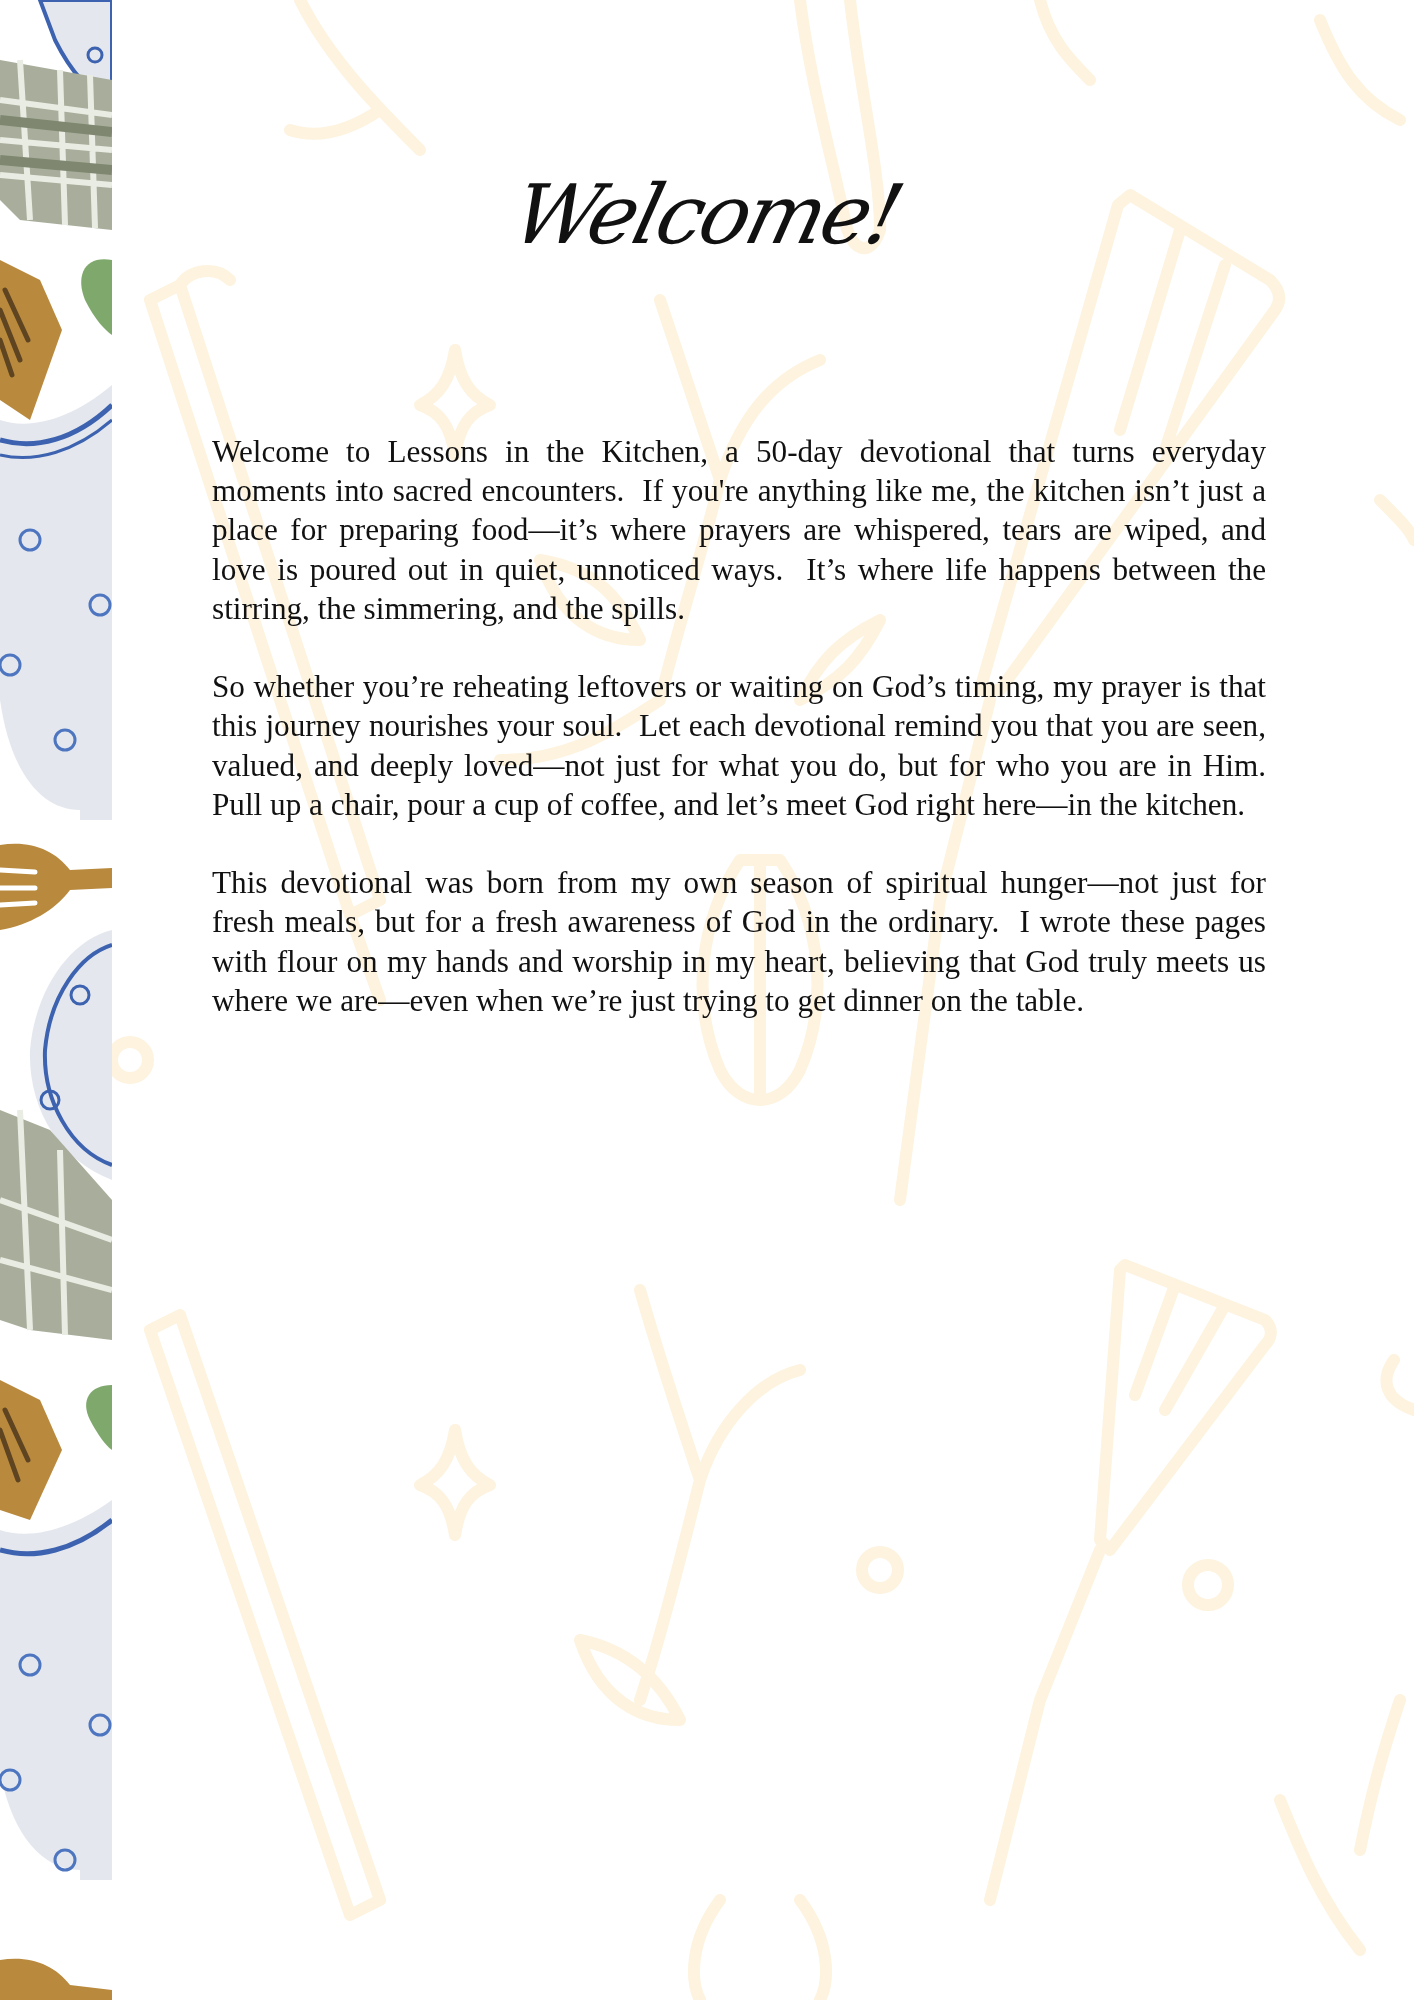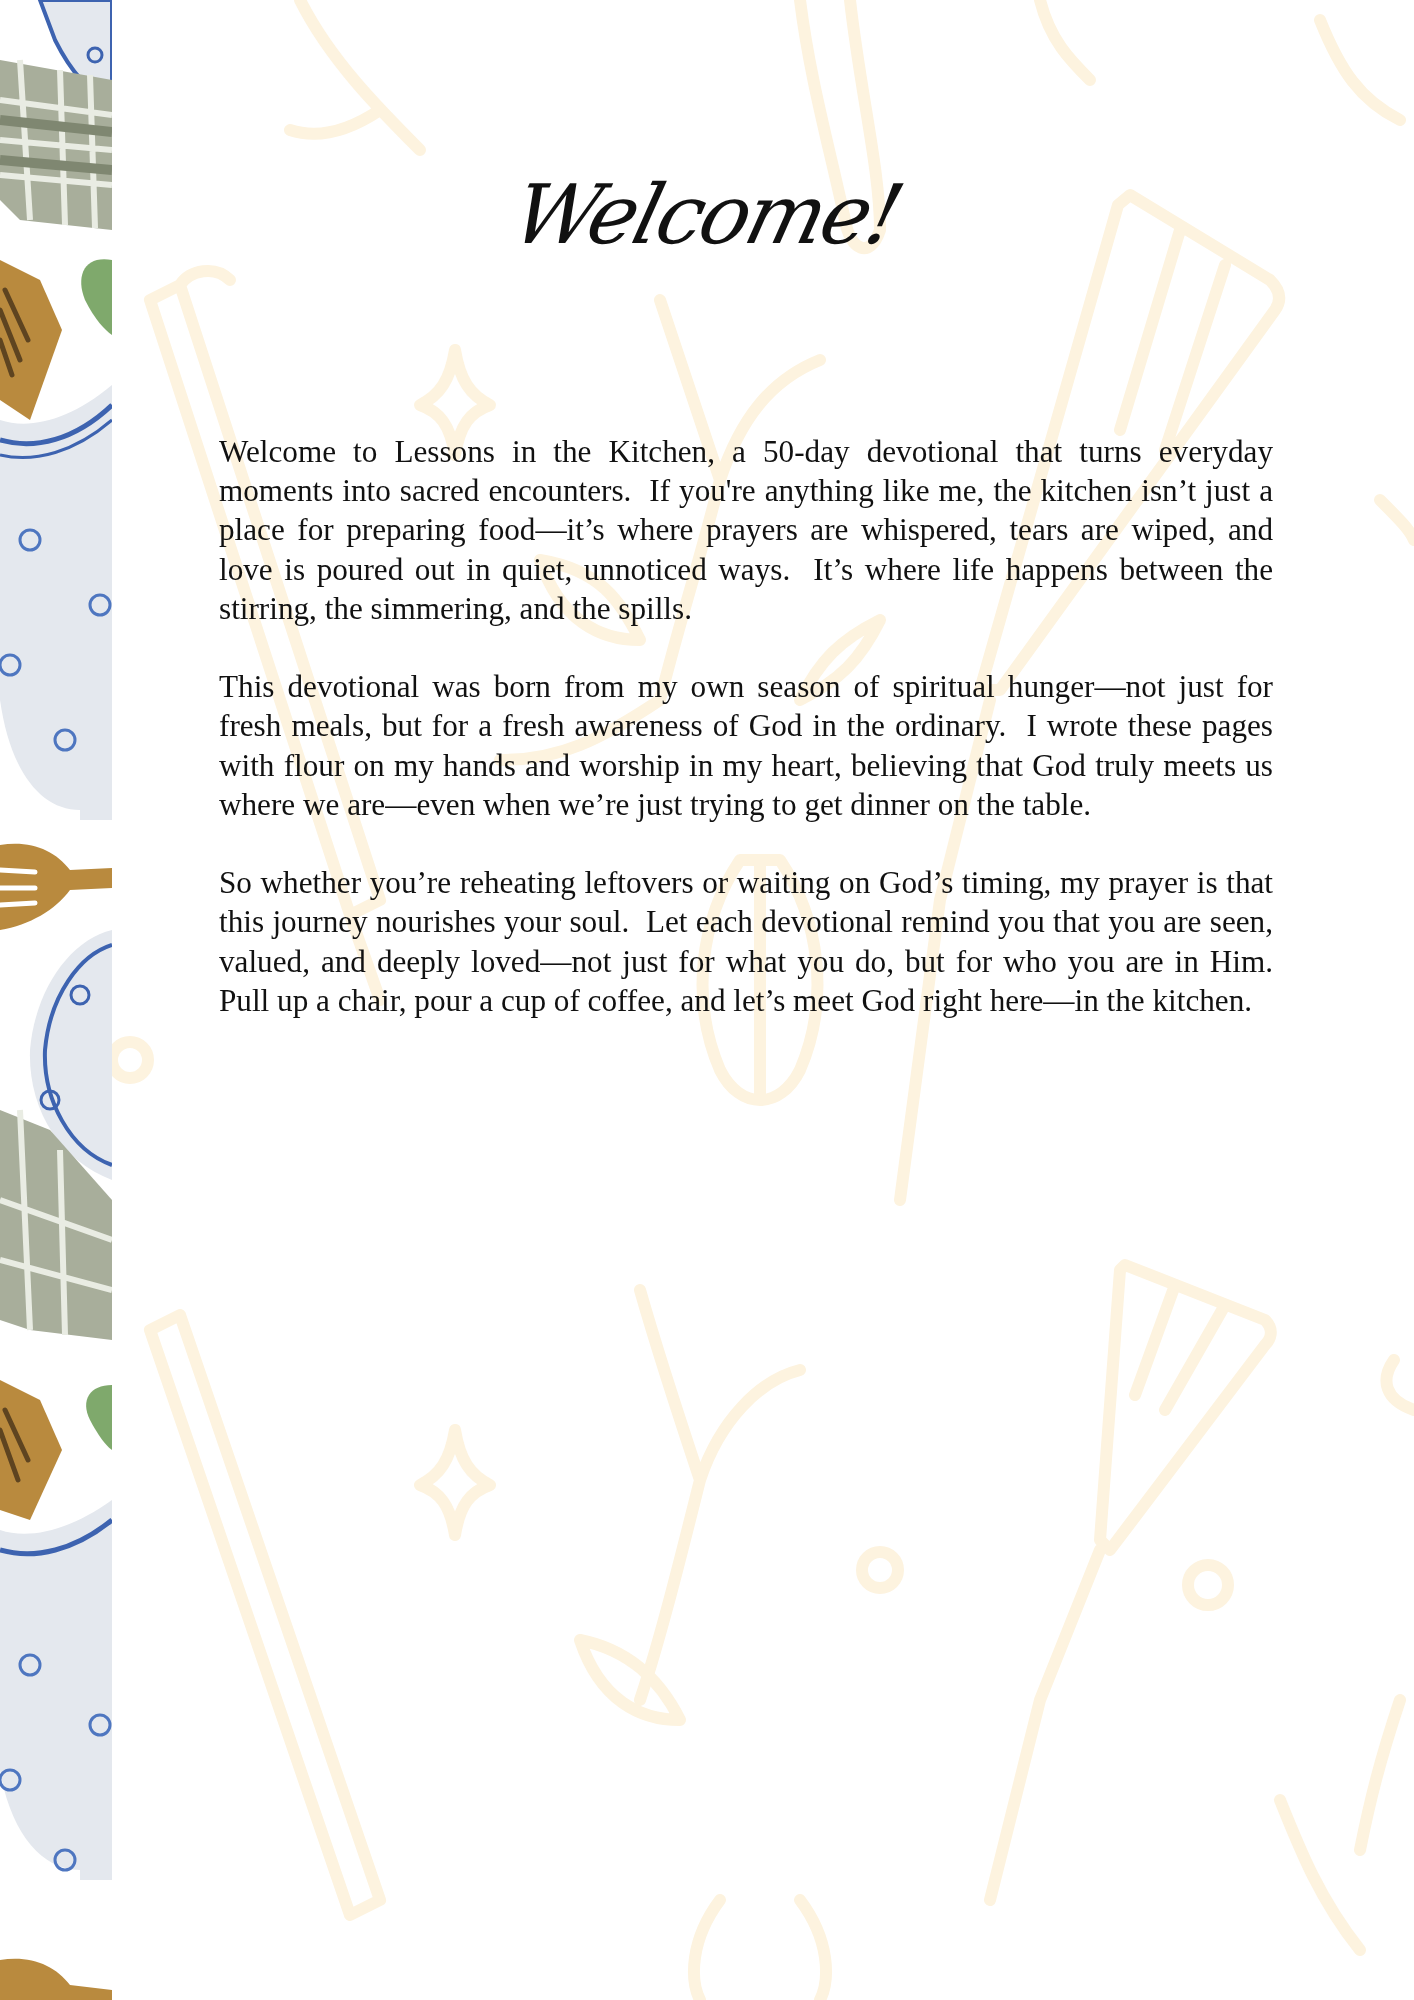--- a/index.html
+++ b/index.html
@@ -13,21 +13,21 @@
     position: absolute; left: 0; top: 0; width: 112px; height: 2000px; z-index: 2;
     overflow: hidden; background: #ffffff;
   }
   .title {
     position: absolute; left: 0; top: 112px; width: 1414px; text-align: center; z-index: 3;
     font-family: "DejaVu Serif", "Liberation Serif", serif; font-style: italic;
     font-size: 82px; color: #111; letter-spacing: -3px; transform: skewX(-14deg);
     font-weight: normal;
   }
   .body-text {
-    position: absolute; left: 219px; top: 432px; width: 1054px; z-index: 3;
+    position: absolute; left: 212px; top: 432px; width: 1054px; z-index: 3;
     font-family: "Liberation Serif", "DejaVu Serif", serif; font-size: 31.2px;
     line-height: 39.2px; color: #111; text-align: justify;
   }
   .body-text p { margin: 0 0 39.2px 0; white-space: pre-wrap; }
 </style>
 </head>
 <body>
 
 <svg class="bg-doodles" viewBox="0 0 1414 2000" fill="none" stroke="#FDF3DF" stroke-width="12" stroke-linecap="round" stroke-linejoin="round">
 
@@ -135,15 +135,15 @@
 
       <path d="M0 1960 C30 1955 55 1965 70 1985 L112 1990 L112 2000 L0 2000 Z" fill="#B98A3E"></path>
     </g>
   </svg>
 </div>
 
 <h1 class="title">Welcome!</h1>
 
 <div class="body-text">
   <p>Welcome to Lessons in the Kitchen, a 50-day devotional that turns everyday moments into sacred encounters.  If you're anything like me, the kitchen isn’t just a place for preparing food—it’s where prayers are whispered, tears are wiped, and love is poured out in quiet, unnoticed ways.  It’s where life happens between the stirring, the simmering, and the spills.</p>
+  <p>So whether you’re reheating leftovers or waiting on God’s timing, my prayer is that this journey nourishes your soul.  Let each devotional remind you that you are seen, valued, and deeply loved—not just for what you do, but for who you are in Him.  Pull up a chair, pour a cup of coffee, and let’s meet God right here—in the kitchen.</p>
   <p>This devotional was born from my own season of spiritual hunger—not just for fresh meals, but for a fresh awareness of God in the ordinary.  I wrote these pages with flour on my hands and worship in my heart, believing that God truly meets us where we are—even when we’re just trying to get dinner on the table.</p>
-  <p>So whether you’re reheating leftovers or waiting on God’s timing, my prayer is that this journey nourishes your soul.  Let each devotional remind you that you are seen, valued, and deeply loved—not just for what you do, but for who you are in Him.  Pull up a chair, pour a cup of coffee, and let’s meet God right here—in the kitchen.</p>
 </div>
 
 </body></html>

